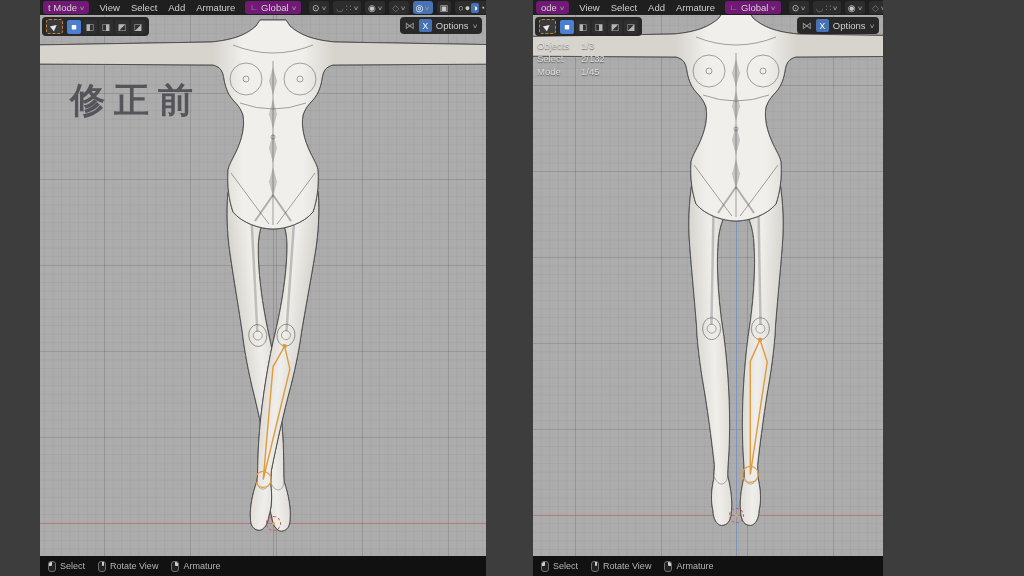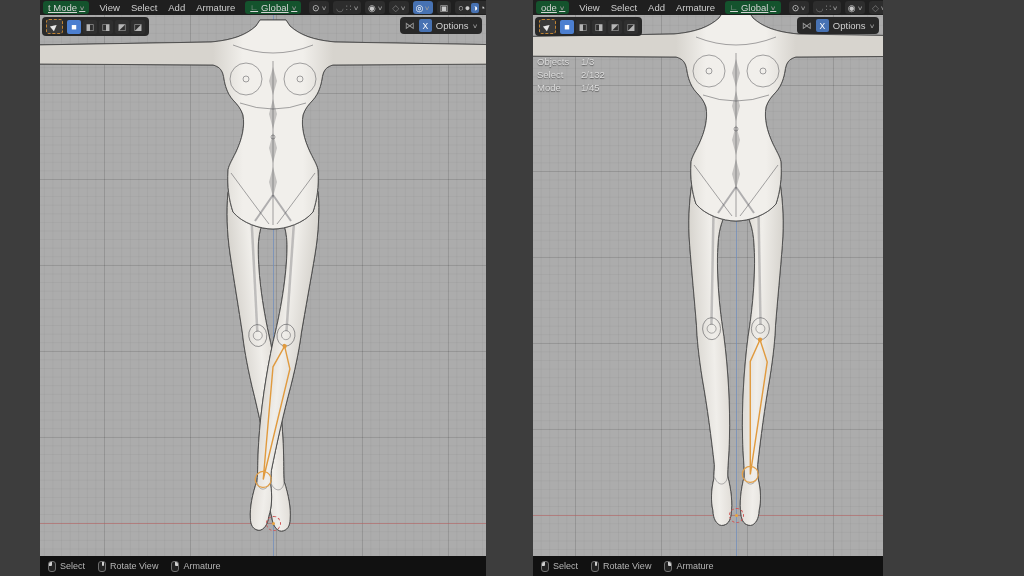--- a/index.html
+++ b/index.html
@@ -10,22 +10,22 @@
   
   .panel { position:absolute; top:0; height:576px; overflow:hidden; }
   .panel.left  { left:40px;  width:446px; }
   .panel.right { left:533px; width:350px; }
 
   
   .hdr { position:absolute; top:0; left:0; right:0; height:15px;
     background:#1f1f1f; display:flex; align-items:center; gap:6px;
     padding:0 3px; white-space:nowrap; overflow:hidden; z-index:30;
     font-size:9.5px; color:#d4d4d4; }
-  .pill { display:inline-flex; align-items:center; gap:3px; background:#14532d;
-    border-radius:3px; padding:1px 5px; height:13px;text-decoration:underline; }
+  .pill { display:inline-flex; align-items:center; gap:3px; background:#701a75;
+    border-radius:3px; padding:1px 5px; height:13px; }
   .caret { font-size:6px; color:#9a9a9a; transform:scaleX(1.4); }
   .menus { display:flex; gap:11px; padding:0 4px; color:#cfcfcf; }
   .menus span { cursor:default; }
   .axis-glyph { color:#b9b9b9; font-size:8px; }
   .hdr-icons { display:flex; align-items:center; gap:4px; margin-left:2px; }
   .ibtn { display:inline-flex; align-items:center; gap:2px; background:#2d2d2d;
     border-radius:3px; padding:1px 3px; height:13px; font-size:9px; color:#c9c9c9; }
   .ibtn.dim { color:#7c7c7c; }
   .ibtn.active { background:#4772b3; color:#fff; }
   .shadegrp { display:inline-flex; align-items:center; gap:1px; background:#2d2d2d;
@@ -69,21 +69,21 @@
     background:rgba(196,106,106,0.55); z-index:2; }
   .panel.left  .axis-z { left:233px; } .panel.left  .axis-x { top:508px; }
   .panel.right .axis-z { left:203px; } .panel.right .axis-x { top:500px; }
 
   .vp svg.model { position:absolute; top:0; left:0; z-index:3; }
 
   .jp-label { position:absolute; left:30px; top:62px; z-index:6;
     font-size:35px; letter-spacing:9px; color:#54545a; font-weight:600; }
 
   .stats { position:absolute; left:4px; top:24px; z-index:6; font-size:9.5px;
-    color:#dcdcdc; text-shadow:0 1px 1px rgba(40,40,40,0.6); line-height:13px;margin-top:16px; }
+    color:#dcdcdc; text-shadow:0 1px 1px rgba(40,40,40,0.6); line-height:13px; }
   .stats .row { display:flex; }
   .stats .lbl { width:44px; }
 
   .cursor3d { position:absolute; z-index:7; width:15px; height:15px;
     border:1.5px dashed #cf5353; border-radius:50%; }
   .cursor3d i { position:absolute; left:50%; top:50%; width:3px; height:3px;
     margin:-1.5px 0 0 -1.5px; background:#e8a33d; border-radius:50%; }
   .panel.left  .cursor3d { left:226px; top:501px; }
   .panel.right .cursor3d { left:196px; top:493px; }
 
@@ -252,20 +252,21 @@
       <svg class="model" width="446" height="541">
         <g transform="translate(233,0)">
           <g transform="scale(-1,1)">
               <use href="#leg-g" transform="rotate(6,36,190)"></use>
             </g>
           <use href="#leg-g" transform="rotate(7,36,190)"></use>
           <use href="#bone-g" transform="rotate(7,36,190)"></use>
           <use href="#torso-g"></use>
         </g>
       </svg>
+      <div class="jp-label">修正前</div>
       <div class="cursor3d">
           <i></i>
         </div>
     </div>
 
     <div class="statusbar">
       <span class="skey">
         <span class="mouse m-left">
             <i></i>
           </span>

